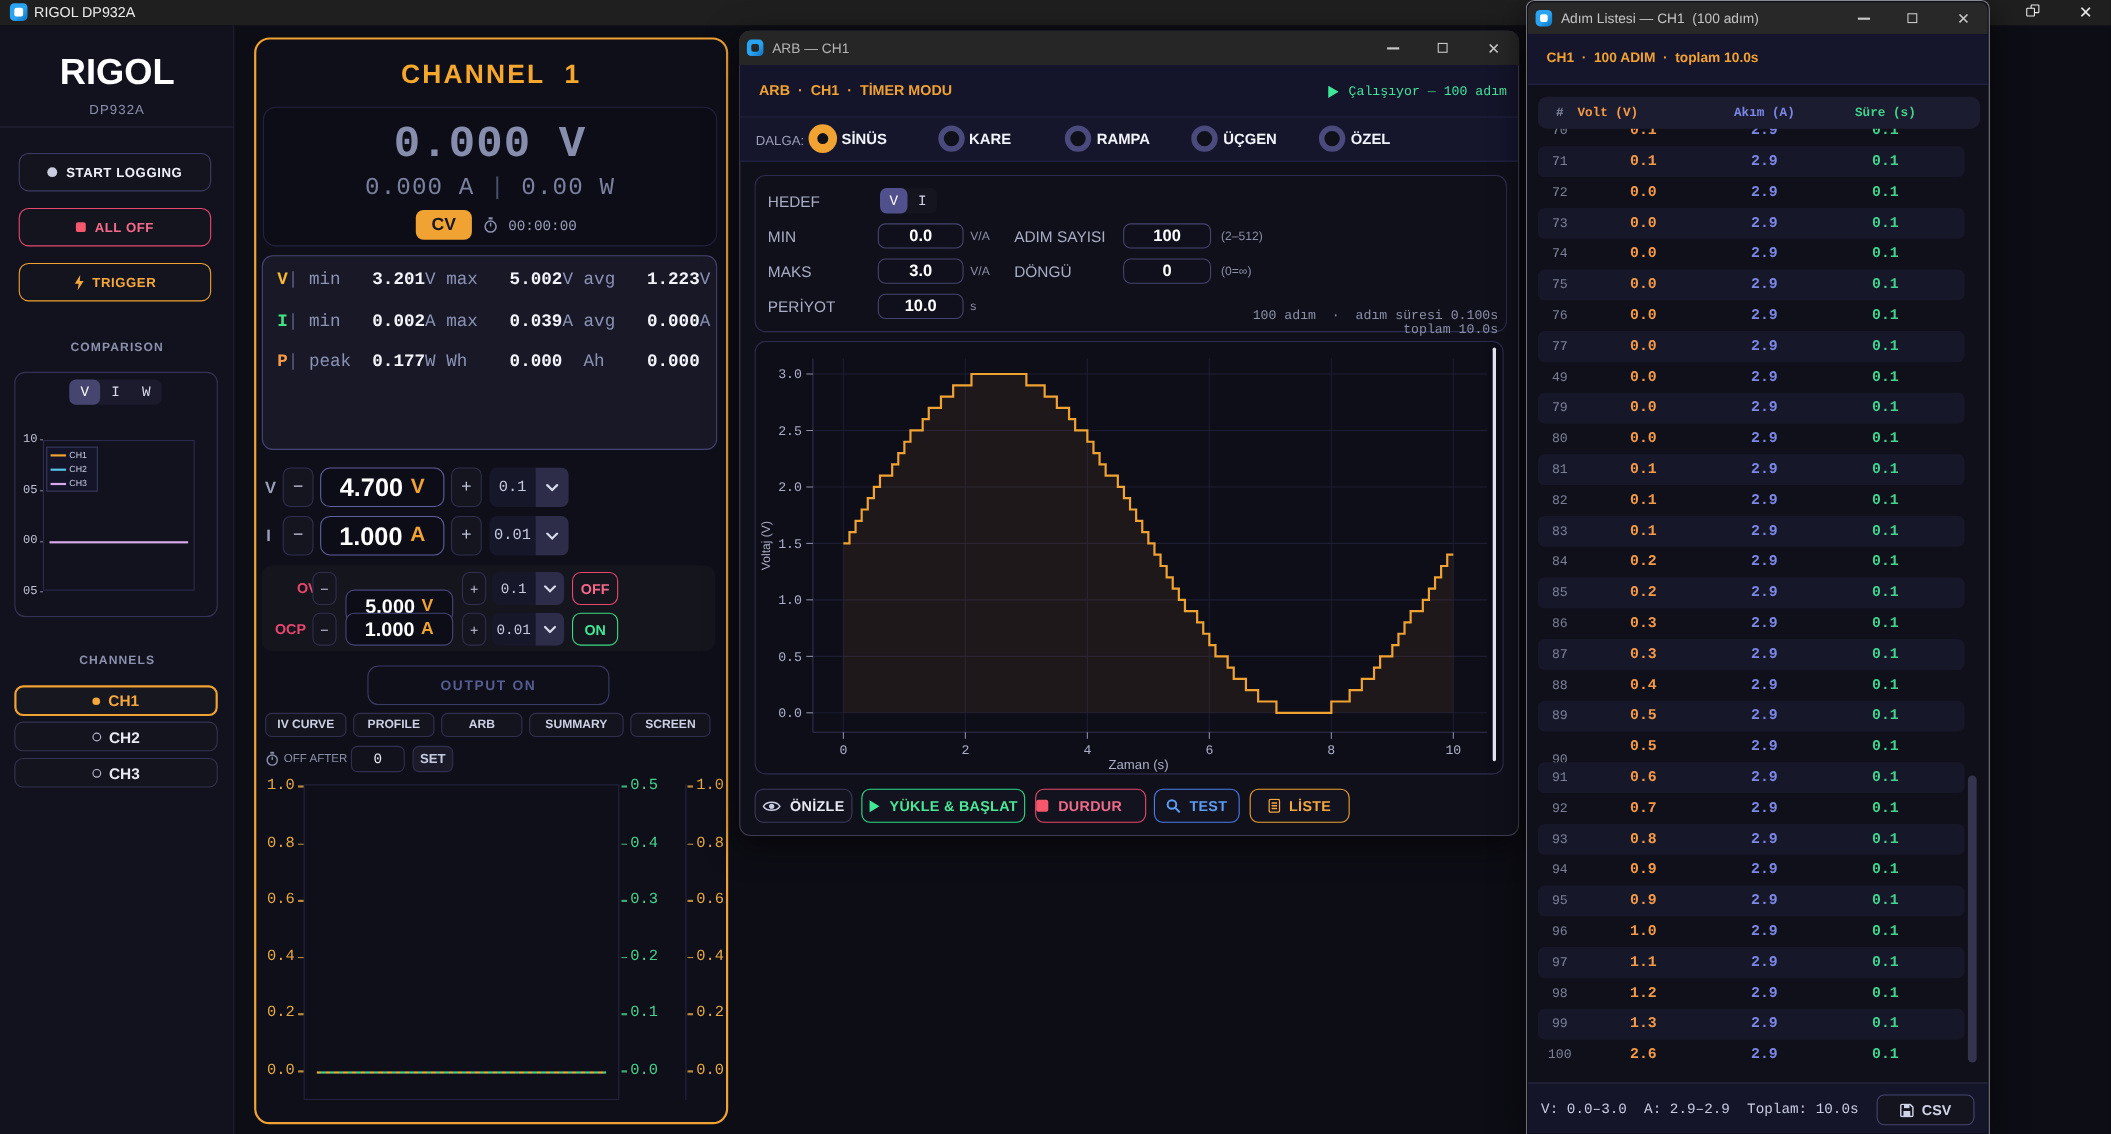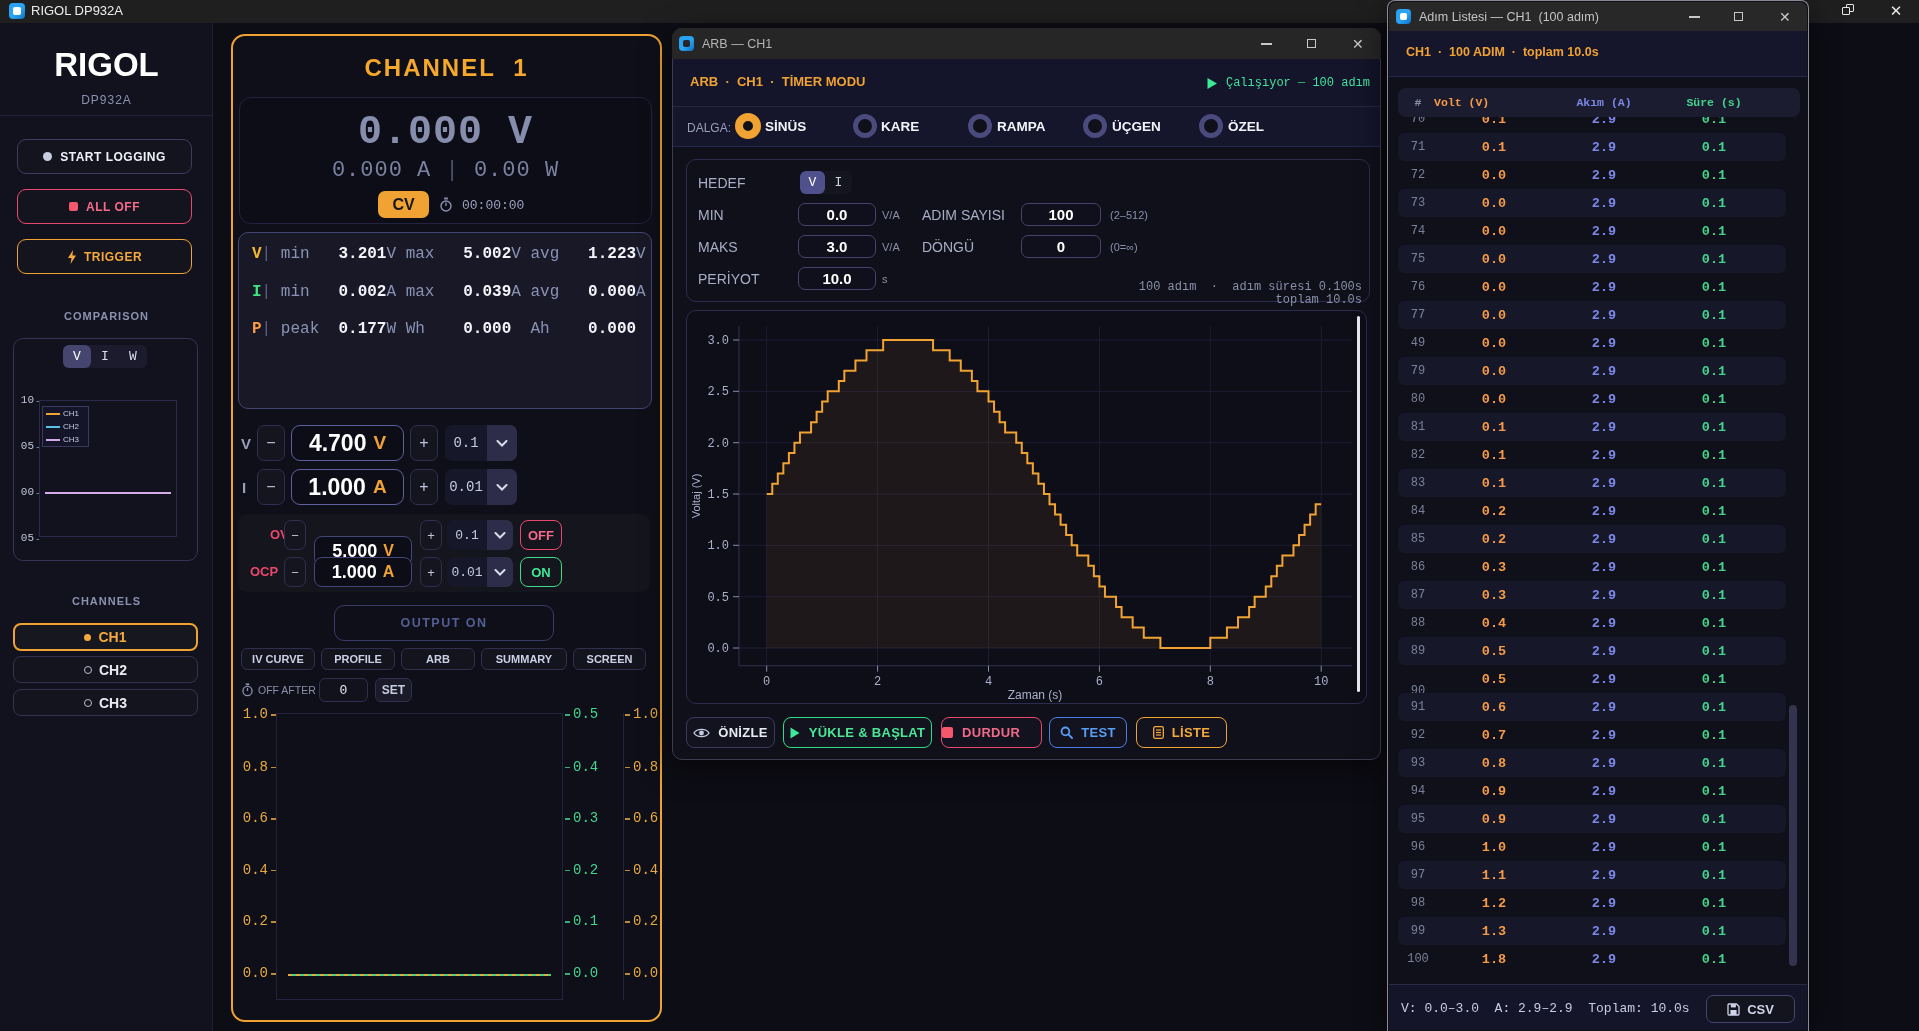--- a/index.html
+++ b/index.html
@@ -440,21 +440,21 @@
       <div style="position:absolute;left:-29px;top:779px;width:120px;text-align:center;font-size:12px;color:#7a8098;font-family:'Liberation Mono',monospace;">98</div>
       <div style="position:absolute;left:47px;top:779px;width:120px;text-align:center;font-size:13.5px;font-weight:bold;color:#f59a47;font-family:'Liberation Mono',monospace;">1.2</div>
       <div style="position:absolute;left:157px;top:779px;width:120px;text-align:center;font-size:13.5px;font-weight:bold;color:#7b88e8;font-family:'Liberation Mono',monospace;">2.9</div>
       <div style="position:absolute;left:267px;top:779px;width:120px;text-align:center;font-size:13.5px;font-weight:bold;color:#42d48c;font-family:'Liberation Mono',monospace;">0.1</div>
       <div style="position:absolute;left:11px;top:800px;width:388px;height:28px;background:#17172a;border-radius:6px;"></div>
       <div style="position:absolute;left:-29px;top:807px;width:120px;text-align:center;font-size:12px;color:#7a8098;font-family:'Liberation Mono',monospace;">99</div>
       <div style="position:absolute;left:47px;top:807px;width:120px;text-align:center;font-size:13.5px;font-weight:bold;color:#f59a47;font-family:'Liberation Mono',monospace;">1.3</div>
       <div style="position:absolute;left:157px;top:807px;width:120px;text-align:center;font-size:13.5px;font-weight:bold;color:#7b88e8;font-family:'Liberation Mono',monospace;">2.9</div>
       <div style="position:absolute;left:267px;top:807px;width:120px;text-align:center;font-size:13.5px;font-weight:bold;color:#42d48c;font-family:'Liberation Mono',monospace;">0.1</div>
       <div style="position:absolute;left:-29px;top:835px;width:120px;text-align:center;font-size:12px;color:#7a8098;font-family:'Liberation Mono',monospace;">100</div>
-      <div style="position:absolute;left:47px;top:835px;width:120px;text-align:center;font-size:13.5px;font-weight:bold;color:#f59a47;font-family:'Liberation Mono',monospace;">1.8</div>
+      <div style="position:absolute;left:47px;top:835px;width:120px;text-align:center;font-size:13.5px;font-weight:bold;color:#f59a47;font-family:'Liberation Mono',monospace;">2.6</div>
       <div style="position:absolute;left:157px;top:835px;width:120px;text-align:center;font-size:13.5px;font-weight:bold;color:#7b88e8;font-family:'Liberation Mono',monospace;">2.9</div>
       <div style="position:absolute;left:267px;top:835px;width:120px;text-align:center;font-size:13.5px;font-weight:bold;color:#42d48c;font-family:'Liberation Mono',monospace;">0.1</div>
     </div>
 <div style="position:absolute;left:1789px;top:705px;width:8px;height:261px;background:#34344e;border-radius:4px;"></div>
 <div style="position:absolute;left:1389px;top:984px;width:418px;height:46px;background:#15152a;border-top:1px solid #2a2a45;"></div>
 <div style="position:absolute;left:1401px;top:1001px;font-size:13px;color:#c8cce0;font-family:'Liberation Mono',monospace;">V: 0.0–3.0&nbsp;&nbsp;A: 2.9–2.9&nbsp;&nbsp;Toplam: 10.0s</div>
 <div style="position:absolute;left:1706px;top:995px;width:89px;height:28px;border:1px solid #44446e;border-radius:7px;background:#14141f;display:flex;align-items:center;justify-content:center;font-size:13px;font-weight:bold;color:#d0d4e8;"><svg width="13" height="13" viewBox="0 0 13 13" style="margin-right:7px;">
         <path d="M1 2 Q1 1 2 1 L9.5 1 L12 3.5 L12 11 Q12 12 11 12 L2 12 Q1 12 1 11 Z" fill="none" stroke="#d0d4e8" stroke-width="1.3"></path>
         <rect x="3.4" y="7" width="6.2" height="5" fill="#d0d4e8"></rect>
         <rect x="3.9" y="1.2" width="5" height="3.2" fill="#d0d4e8"></rect>

